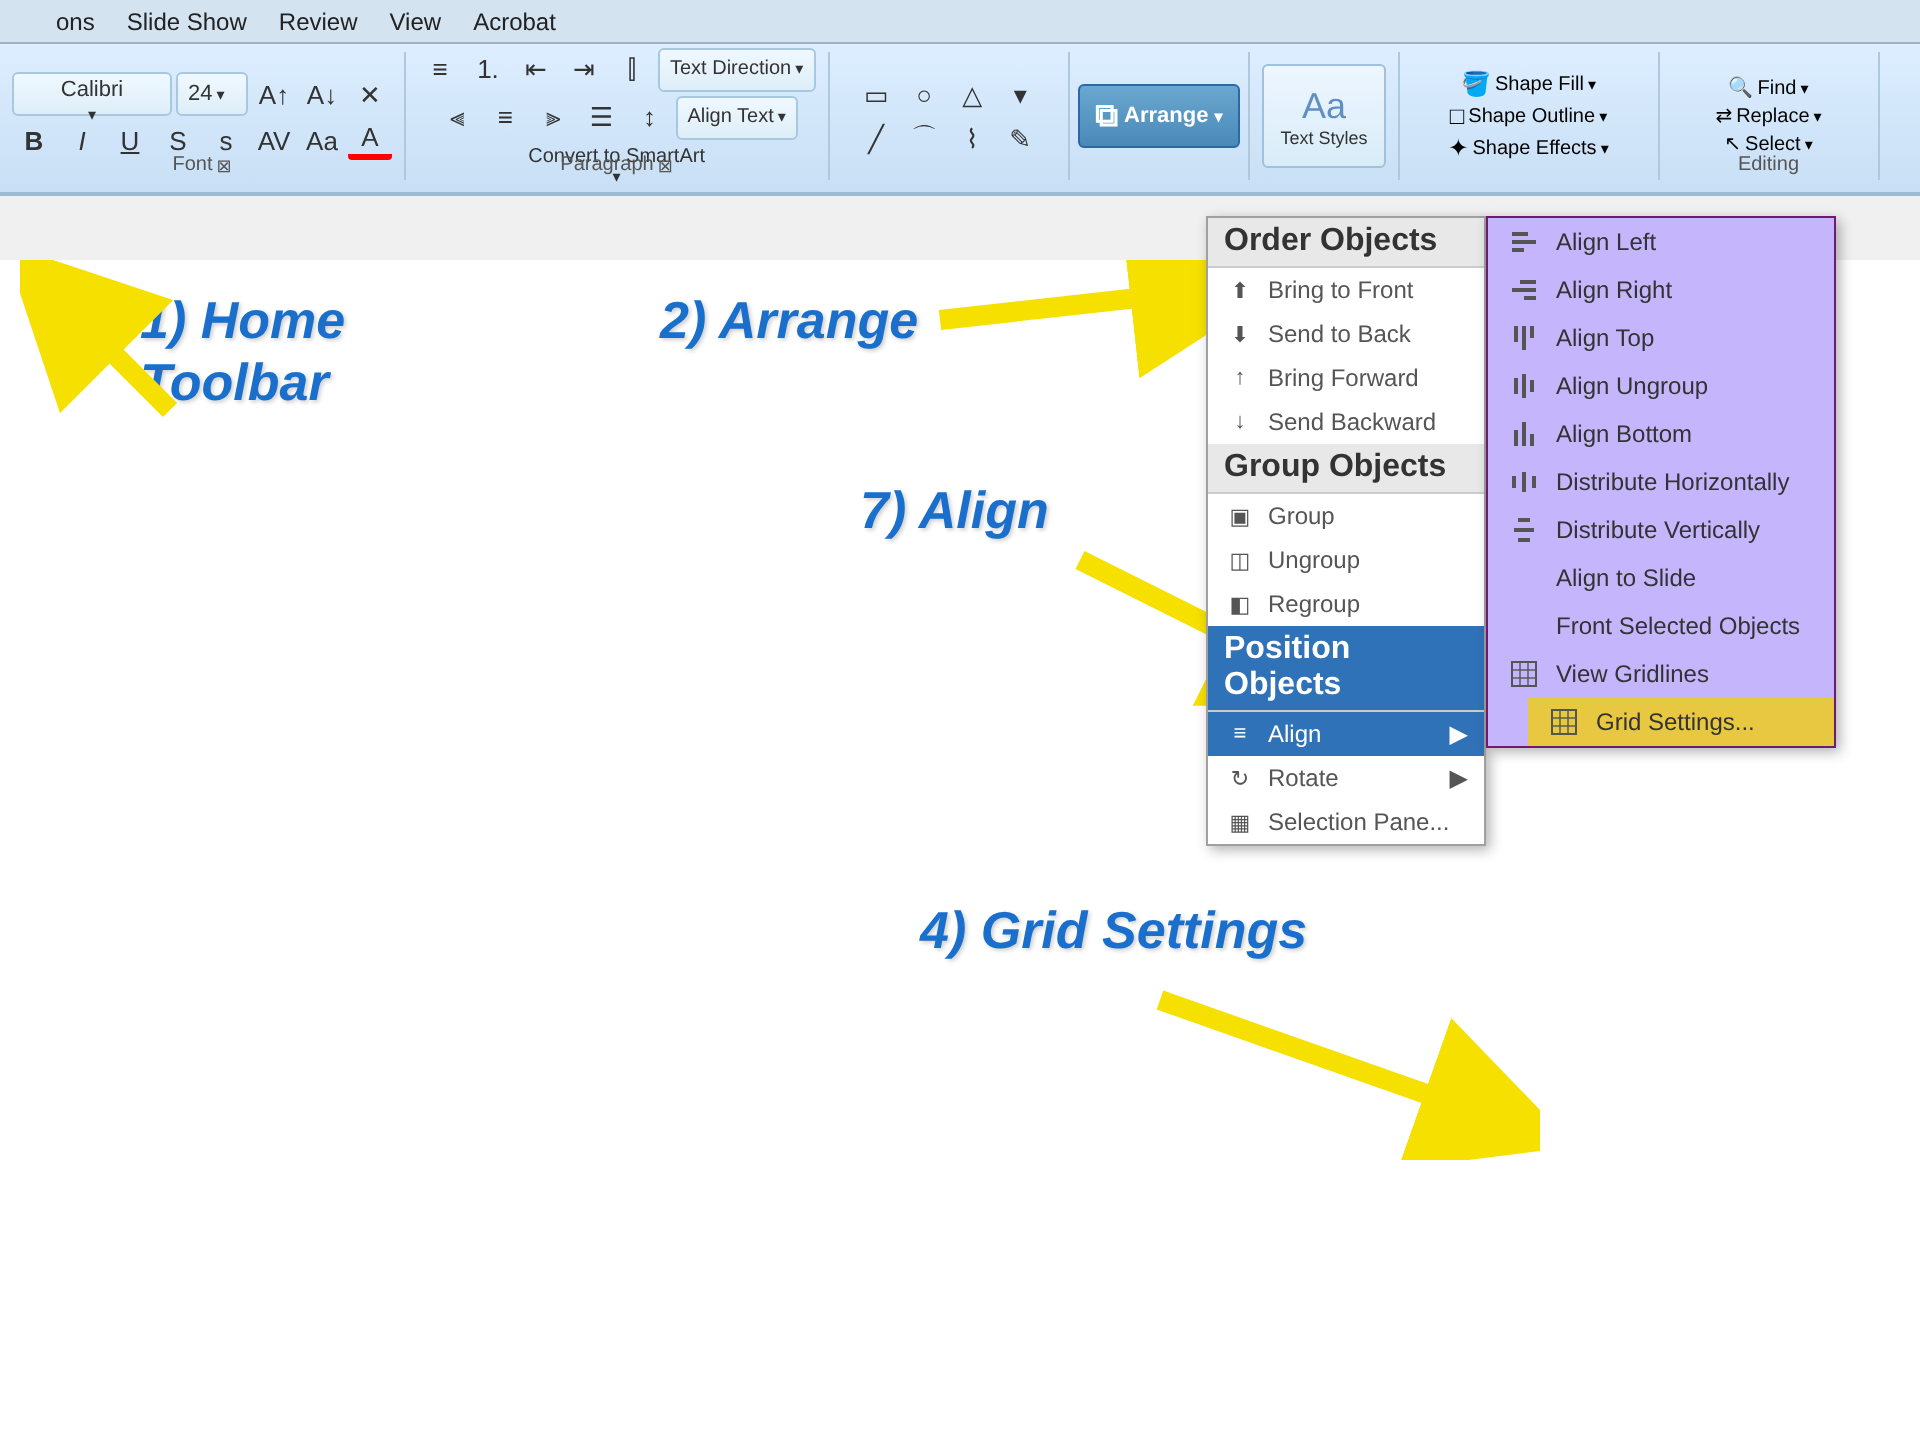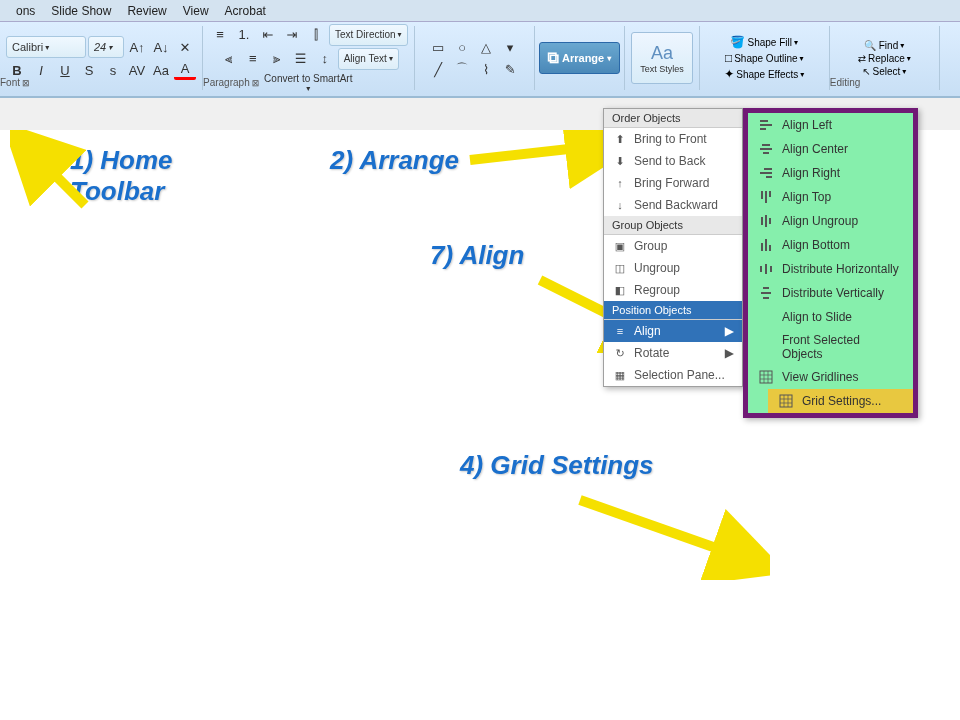--- a/index.html
+++ b/index.html
@@ -12,21 +12,21 @@
       overflow: hidden;
       position: relative;
     }
 
     
     .menubar {
       background: #d4e3f0;
       height: 22px;
       display: flex;
       align-items: center;
-      padding: 0 8px;
+      padding: 0 20px;
       border-bottom: 1px solid #aac;
     }
     .menubar-item {
       padding: 2px 8px;
       font-size: 12px;
       color: #222;
       cursor: pointer;
     }
 
     
@@ -92,22 +92,22 @@
       background: white;
       border: 1px solid #a0a0a0;
       box-shadow: 2px 2px 6px rgba(0,0,0,0.3);
       width: 140px;
       font-size: 12px;
     }
 
     .dropdown-section-header {
       background: #e8e8e8;
       padding: 3px 8px;
-      font-size: 11px;
-      font-weight: normal;
+      font-size: 16px;
+      font-weight: bold;
       color: #333;
       border-bottom: 1px solid #ccc;
     }
 
     .dropdown-item {
       display: flex;
       align-items: center;
       padding: 3px 8px;
       cursor: pointer;
       gap: 6px;
@@ -131,22 +131,22 @@
 
     
     .submenu-container {
       position: absolute;
       top: 108px;
       left: 743px;
       z-index: 101;
     }
 
     .submenu {
-      background: #86efac;
-      border: 5px solid #701a75;
+      background: #c4b5fd;
+      border: 1px solid #701a75;
       box-shadow: 2px 2px 6px rgba(0,0,0,0.3);
       width: 175px;
     }
 
     .submenu-item {
       display: flex;
       align-items: center;
       padding: 4px 10px;
       cursor: pointer;
       gap: 8px;
@@ -214,20 +214,21 @@
     .group-box-label {
       font-size: 10px;
       color: #555;
       position: absolute;
       bottom: 2px;
       left: 0;
       right: 0;
       text-align: center;
       display: flex;
       align-items: center;
+      justify-content: center;
       gap: 2px;
     }
 
     .group-row {
       display: flex;
       align-items: center;
       gap: 2px;
     }
 
     .large-btn {
@@ -256,25 +257,25 @@
   <span class="menubar-item">Review</span>
   <span class="menubar-item">View</span>
   <span class="menubar-item">Acrobat</span>
 </div>
 
 <div class="ribbon">
   <div class="ribbon-section">
 
     <div class="group-box" style="min-width:200px;">
       <div class="group-row">
-        <div class="ribbon-btn" style="width:80px; font-size:11px;">
+        <div class="ribbon-btn" style="width:80px; font-size:11px;flex-direction:column;">
           <span>Calibri</span>
           <span style="font-size:8px;">▾</span>
         </div>
-        <div class="ribbon-btn" style="width:36px;font-style:italic;">
+        <div class="ribbon-btn" style="width:36px;">
           <span>24</span>
           <span style="font-size:8px;">▾</span>
         </div>
         <button class="ribbon-icon-btn" title="Increase Font">A↑</button>
         <button class="ribbon-icon-btn" title="Decrease Font">A↓</button>
         <button class="ribbon-icon-btn" title="Clear Formatting">✕</button>
       </div>
       <div class="group-row">
         <button class="ribbon-icon-btn" style="font-weight:bold;">B</button>
         <button class="ribbon-icon-btn" style="font-style:italic;">I</button>
@@ -464,30 +465,20 @@
             <rect x="1" y="2" width="8" height="2" fill="#555"></rect>
             <rect x="1" y="6" width="12" height="2" fill="#555"></rect>
             <rect x="1" y="10" width="6" height="2" fill="#555"></rect>
           </svg>
       </span>
       <span>Align Left</span>
     </div>
     <div class="submenu-item">
       <span class="sicon">
         <svg width="14" height="14" viewBox="0 0 14 14">
-            <rect x="3" y="2" width="8" height="2" fill="#555"></rect>
-            <rect x="1" y="6" width="12" height="2" fill="#555"></rect>
-            <rect x="4" y="10" width="6" height="2" fill="#555"></rect>
-          </svg>
-      </span>
-      <span>Align Center</span>
-    </div>
-    <div class="submenu-item">
-      <span class="sicon">
-        <svg width="14" height="14" viewBox="0 0 14 14">
             <rect x="5" y="2" width="8" height="2" fill="#555"></rect>
             <rect x="1" y="6" width="12" height="2" fill="#555"></rect>
             <rect x="7" y="10" width="6" height="2" fill="#555"></rect>
           </svg>
       </span>
       <span>Align Right</span>
     </div>
     <div class="submenu-item">
       <span class="sicon">
         <svg width="14" height="14" viewBox="0 0 14 14">

